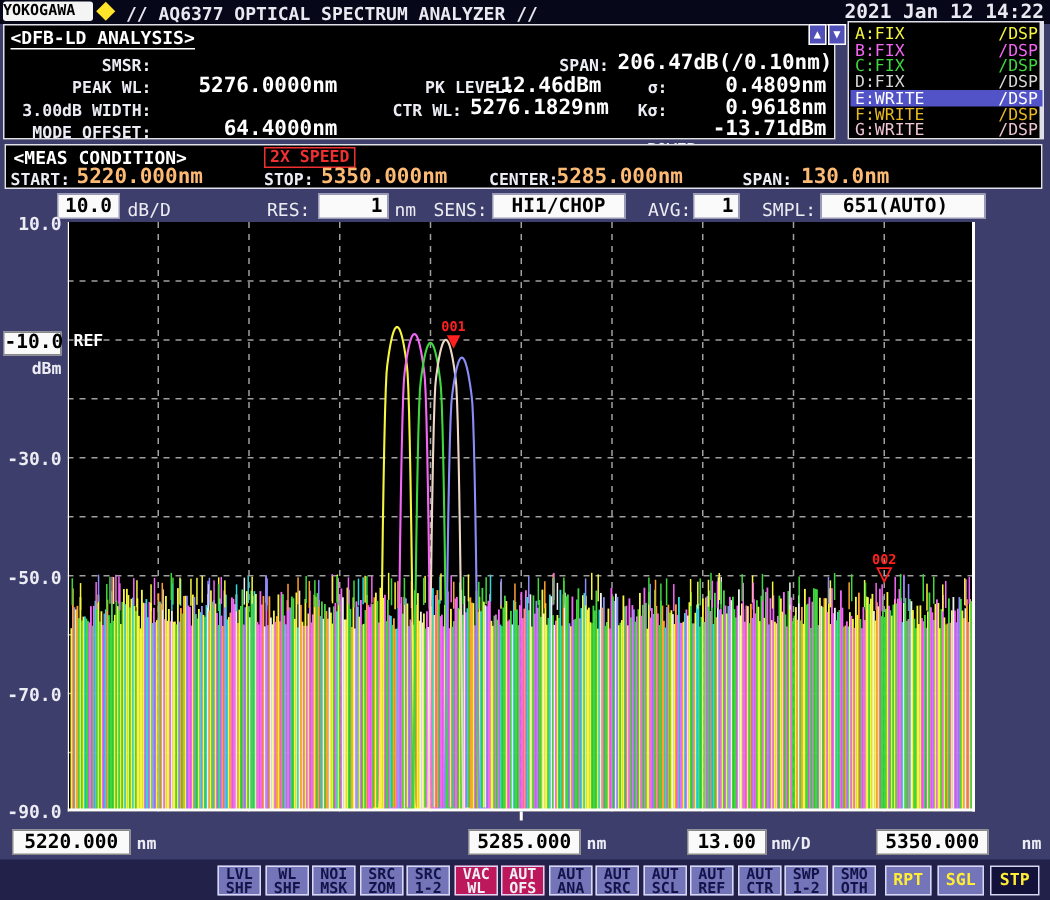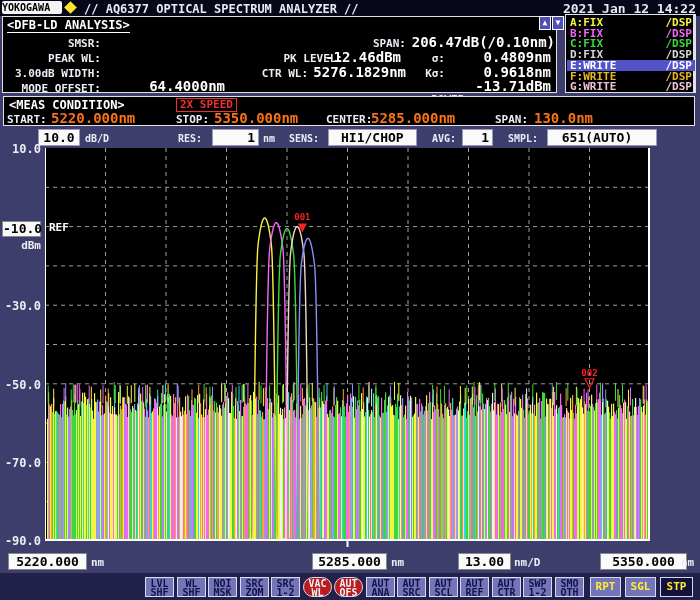--- a/index.html
+++ b/index.html
@@ -17,45 +17,45 @@
   .panel-heading{position:absolute;left:4px;top:1px;font-size:12px;font-weight:bold;color:#fff;border-bottom:1px solid #fff;}
   .af-label{position:absolute;font-size:11px;font-weight:bold;color:#ececf4;text-align:right;white-space:pre;}
   .af-value{position:absolute;font-size:14px;font-weight:bold;color:#fff;text-align:right;white-space:pre;}
   
   .scroll-btn{position:absolute;width:12px;height:14px;background:#5050b8;border:1px solid #fff;box-sizing:border-box;
               color:#fff;font-size:8px;text-align:center;line-height:12px;}
   
   .trace-panel{position:absolute;left:565px;top:14px;width:131px;height:79px;background:#000;
                border:1px solid #e0e0e8;border-right:3px solid #e0e0e8;box-sizing:border-box;}
   .trace-row{position:absolute;left:1px;width:122px;height:11px;display:flex;justify-content:space-between;
-             padding:0 3px;font-size:11px;line-height:11px;font-weight:bold;align-items:flex-end;}
+             padding:0 3px;font-size:11px;line-height:11px;font-weight:normal;align-items:flex-end;}
   .trace-row.selected{background:#5353c8;color:#fff;}
   
   .meas-panel{position:absolute;left:3px;top:96px;width:692px;height:30px;background:#000;border:1px solid #e0e0e8;box-sizing:border-box;}
   .speed-badge{position:absolute;left:172px;top:1px;border:1px solid #f03030;color:#f03030;font-size:11px;font-weight:bold;
                padding:0 3px;line-height:12px;}
   .mc-label{position:absolute;top:16px;font-size:11px;font-weight:bold;color:#ececf4;}
-  .mc-value{position:absolute;top:13px;font-size:14px;font-weight:bold;color:#f97316;}
+  .mc-value{position:absolute;top:13px;font-size:14px;font-weight:bold;color:#fdba74;}
   
-  .set-label{position:absolute;font-size:10px;font-weight:bold;color:#ececf4;}
+  .set-label{position:absolute;font-size:12px;font-weight:normal;color:#ececf4;}
   .set-box{position:absolute;height:17px;background:#fafafa;color:#000;font-size:13px;font-weight:bold;line-height:15px;
            border:1px solid #9a9ab8;box-sizing:border-box;}
   
   .ytick{position:absolute;left:0;width:41px;text-align:right;font-size:12px;font-weight:bold;color:#ececf4;}
   .ref-box{position:absolute;left:2px;top:221px;width:39px;height:16px;background:#fafafa;color:#000;font-size:13px;
            font-weight:bold;text-align:right;line-height:14px;padding-right:2px;border:1px solid #888;box-sizing:border-box;}
   #plot{position:absolute;left:45px;top:148px;}
   .xbox{position:absolute;top:553px;height:17px;background:#fafafa;color:#000;font-size:13px;font-weight:bold;
         line-height:15px;text-align:center;border:1px solid #888;box-sizing:border-box;}
   .xunit{position:absolute;top:556px;font-size:11px;font-weight:bold;color:#ececf4;}
   
   .softkey-bar{position:absolute;left:0;top:573px;width:700px;height:27px;background:#21214a;}
   .softkey{position:absolute;top:4px;width:29px;height:20px;background:#7474b8;border:1px solid #d8d8f4;box-sizing:border-box;
            color:#13134a;font-size:10px;font-weight:bold;text-align:center;line-height:9px;padding-top:1px;cursor:default;}
-  .softkey.dark{background:#b91c1c;color:#f0f0f4;border-radius:10px;}
+  .softkey.dark{background:#be185d;color:#f0f0f4;}
   .softkey-wide{position:absolute;top:4px;height:20px;background:#7474b8;border:1px solid #d8d8f4;box-sizing:border-box;
                 color:#ffee33;font-size:11px;font-weight:bold;text-align:center;line-height:17px;}
   .softkey-wide.dark{background:#12123a;}
 </style>
 </head>
 <body>
 
 <div id="screen">
 
   <div class="titlebar">
@@ -66,20 +66,21 @@
   </div>
 
   <div class="analysis-panel">
     <div class="panel-heading">&lt;DFB-LD ANALYSIS&gt;</div>
 
     <div class="af-label" style="left:0;top:20px;width:98px;">SMSR:</div>
     <div class="af-label" style="left:280px;top:20px;width:123px;">SPAN:</div>
     <div class="af-value" style="left:400px;top:17px;width:152px;">206.47dB(/0.10nm)</div>
 
     <div class="af-label" style="left:0;top:35px;width:98px;">PEAK WL:</div>
+    <div class="af-value" style="left:100px;top:32px;width:122px;">5276.0000nm</div>
     <div class="af-label" style="left:238px;top:35px;width:102px;">PK LEVEL:</div>
     <div class="af-value" style="left:300px;top:32px;width:98px;">-12.46dBm</div>
     <div class="af-label" style="left:400px;top:35px;width:42px;">σ:</div>
     <div class="af-value" style="left:442px;top:32px;width:106px;">0.4809nm</div>
 
     <div class="af-label" style="left:0;top:50px;width:98px;">3.00dB WIDTH:</div>
     <div class="af-label" style="left:238px;top:50px;width:67px;">CTR WL:</div>
     <div class="af-value" style="left:303px;top:47px;width:100px;">5276.1829nm</div>
     <div class="af-label" style="left:400px;top:50px;width:42px;">Kσ:</div>
     <div class="af-value" style="left:442px;top:47px;width:106px;">0.9618nm</div>
@@ -943,21 +944,21 @@
         <text x="544.5" y="227.73" fill="#ff2020" font-size="9" font-weight="bold" text-anchor="middle" font-family="&quot;DejaVu Sans Mono&quot;,&quot;Liberation Mono&quot;,monospace">002</text>
       </g>
     </svg>
 
   <div class="xbox" style="left:8px;width:79px;">5220.000</div>
   <div class="xunit" style="left:91px;">nm</div>
   <div class="xbox" style="left:312px;width:75px;">5285.000</div>
   <div class="xunit" style="left:391px;">nm</div>
   <div class="xbox" style="left:458px;width:53px;">13.00</div>
   <div class="xunit" style="left:514px;">nm/D</div>
-  <div class="xbox" style="left:600px;width:87px;">5350.000</div>
+  <div class="xbox" style="left:584px;width:75px;">5350.000</div>
   <div class="xunit" style="left:681px;">nm</div>
 
   <div class="softkey-bar">
     <div class="softkey-wide" style="left:590px;width:31px;">RPT</div>
     <div class="softkey-wide" style="left:625px;width:31px;">SGL</div>
     <div class="softkey-wide dark" style="left:660px;width:33px;">STP</div>
   <div class="softkey" style="left: 145px;">
         <span style="display: block;">LVL</span>
         <span style="display: block;">SHF</span>
       </div>

